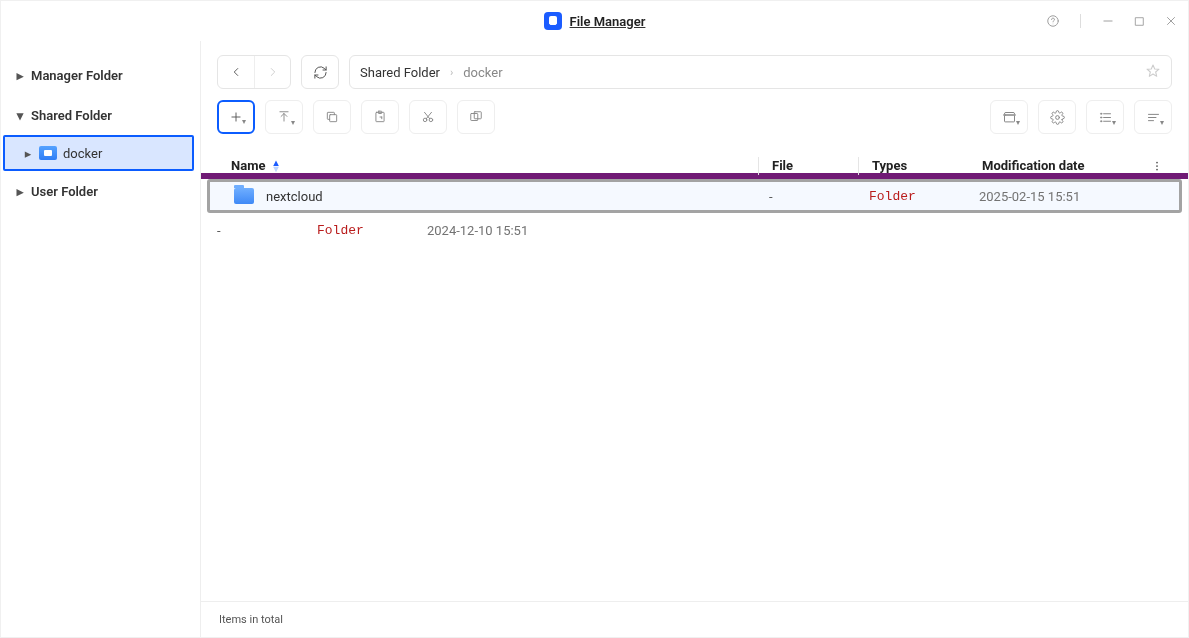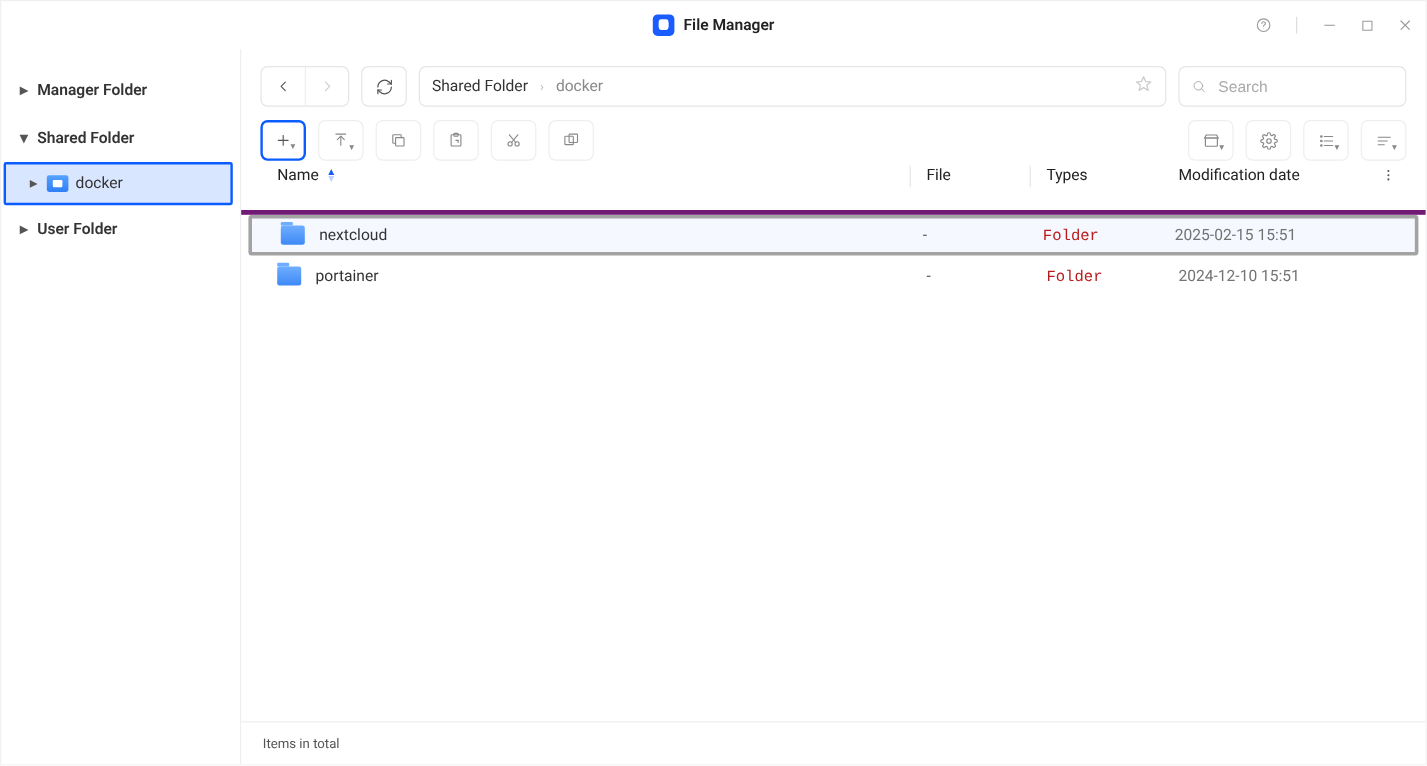--- a/index.html
+++ b/index.html
@@ -1,18 +1,18 @@
 <!DOCTYPE html>
 <html><head>
 <meta charset="utf-8">
 <style>
   * { box-sizing: border-box; }
   html, body { margin: 0; padding: 0; font-family: -apple-system, BlinkMacSystemFont, "Segoe UI", Roboto, sans-serif; font-size: 13px; color: #333; background: #fff; }
   .app { width: 1189px; height: 638px; display: flex; flex-direction: column; border: 1px solid #f0f0f0; }
-  .titlebar { height: 40px; display: flex; align-items: center; justify-content: center; position: relative; }
+  .titlebar { height: 40px; display: flex; align-items: center; justify-content: center; position: relative; text-decoration: underline; }
   .titlebar .title-wrap { display: flex; align-items: center; gap: 8px; }
   .titlebar .app-icon { width: 18px; height: 18px; background: #1b5cff; border-radius: 4px; display: flex; align-items: center; justify-content: center; }
   .titlebar .app-icon::after { content: ''; width: 8px; height: 8px; background: #fff; border-radius: 2px; border: 1px solid #fff; box-sizing: border-box; position: relative; box-shadow: 0 -1px 0 0 #fff; }
   .titlebar .title-text { font-weight: 600; font-size: 13px; color: #222; }
   .win-controls { position: absolute; right: 10px; top: 0; height: 40px; display: flex; align-items: center; gap: 18px; color: #999; }
   .win-controls .ctrl { cursor: pointer; display: flex; align-items: center; }
   .win-controls .sep { width: 1px; height: 14px; background: #ddd; margin: 0 2px; }
   .body { flex: 1; display: flex; min-height: 0; }
   .sidebar { width: 200px; border-right: 1px solid #eee; padding-top: 14px; }
   .tree-item { display: flex; align-items: center; height: 40px; padding-left: 14px; gap: 6px; cursor: pointer; font-weight: 600; font-size: 13px; }
@@ -35,21 +35,21 @@
   .breadcrumb .chev { color: #bbb; font-size: 11px; }
   .breadcrumb .star { margin-left: auto; color: #ccc; cursor: pointer; }
   .search { width: 190px; height: 34px; border: 1px solid #e5e5e5; border-radius: 6px; display: flex; align-items: center; padding: 0 10px; gap: 8px; color: #aaa; }
   .search input { border: none; outline: none; width: 100%; font-size: 13px; color: #555; }
   .search input::placeholder { color: #aaa; }
   .toolbar2 { height: 50px; display: flex; align-items: center; padding: 6px 16px 0 16px; gap: 10px; }
   .tb-btn { width: 38px; height: 34px; border: 1px solid #eee; border-radius: 6px; display: flex; align-items: center; justify-content: center; cursor: pointer; color: #888; position: relative; }
   .tb-btn.highlight { border: 2px solid #0b5cff; color: #555; }
   .tb-btn .mini-caret { position: absolute; right: 7px; bottom: 6px; font-size: 8px; color: #888; }
   .tb-spacer { flex: 1; }
-  .table-head { display: flex; align-items: flex-start; height: 40px; padding: 0 16px; font-weight: 400; font-size: 13px; border-bottom: 4px solid #701a75; color: #222; }
+  .table-head { display: flex; align-items: flex-end; height: 40px; padding: 0 16px; font-weight: 700; font-size: 13px; border-bottom: 6px solid #701a75; color: #222; }
   .col-name { flex: 1; padding-left: 14px; display: flex; align-items: center; gap: 6px; cursor: pointer; }
   .col-size { width: 100px; cursor: pointer; position: relative; }
   .col-type { width: 110px; cursor: pointer; position: relative; }
   .col-date { width: 160px; cursor: pointer; }
   .col-menu { width: 30px; display: flex; justify-content: center; cursor: pointer; color: #555; }
   .col-sep { width: 1px; height: 18px; background: #e5e5e5; display: inline-block; position: absolute; left: -14px; top: 50%; transform: translateY(-50%); }
   .sort-ind { color: #1b5cff; font-size: 10px; display: inline-flex; flex-direction: column; line-height: 6px; margin-left: 2px; }
   .sort-ind span.off { color: #bcd3ff; }
   .rows { flex: 1; overflow: auto; padding: 0 6px; }
   .row { display: flex; align-items: center; height: 34px; padding: 0 10px; border-radius: 3px; cursor: pointer; }
@@ -147,27 +147,20 @@
         <div class="breadcrumb">
           <span class="crumb">Shared Folder</span>
           <span class="chev">›</span>
           <span class="crumb cur">docker</span>
           <span class="star">
             <svg width="16" height="16" viewBox="0 0 24 24">
                 <polygon points="12 3 14.6 9 21 9.3 16 13.5 17.6 20 12 16.5 6.4 20 8 13.5 3 9.3 9.4 9"></polygon>
               </svg>
           </span>
         </div>
-        <div class="search">
-          <svg width="14" height="14" viewBox="0 0 24 24">
-              <circle cx="11" cy="11" r="7"></circle>
-              <line x1="21" y1="21" x2="16" y2="16"></line>
-            </svg>
-          <input type="text" placeholder="Search" style="">
-        </div>
       </div>
 
       <div class="toolbar2">
         <div class="tb-btn highlight">
           <svg width="14" height="14" viewBox="0 0 24 24">
               <line x1="12" y1="5" x2="12" y2="19"></line>
               <line x1="5" y1="12" x2="19" y2="12"></line>
             </svg>
           <span class="mini-caret">▾</span>
         </div>
@@ -276,24 +269,20 @@
           <div class="r-name">
             <span class="folder-glyph"></span>
             <span>nextcloud</span>
           </div>
           <div class="r-size">-</div>
           <div class="r-type">Folder</div>
           <div class="r-date">2025-02-15 15:51</div>
           <div class="r-menu"></div>
         </div>
         <div class="row">
-          <div class="r-name">
-            <span class="folder-glyph"></span>
-            <span>portainer</span>
-          </div>
           <div class="r-size">-</div>
           <div class="r-type">Folder</div>
           <div class="r-date">2024-12-10 15:51</div>
           <div class="r-menu"></div>
         </div>
       </div>
 
       <div class="statusbar">
         <span>Items in total</span>
       </div>

